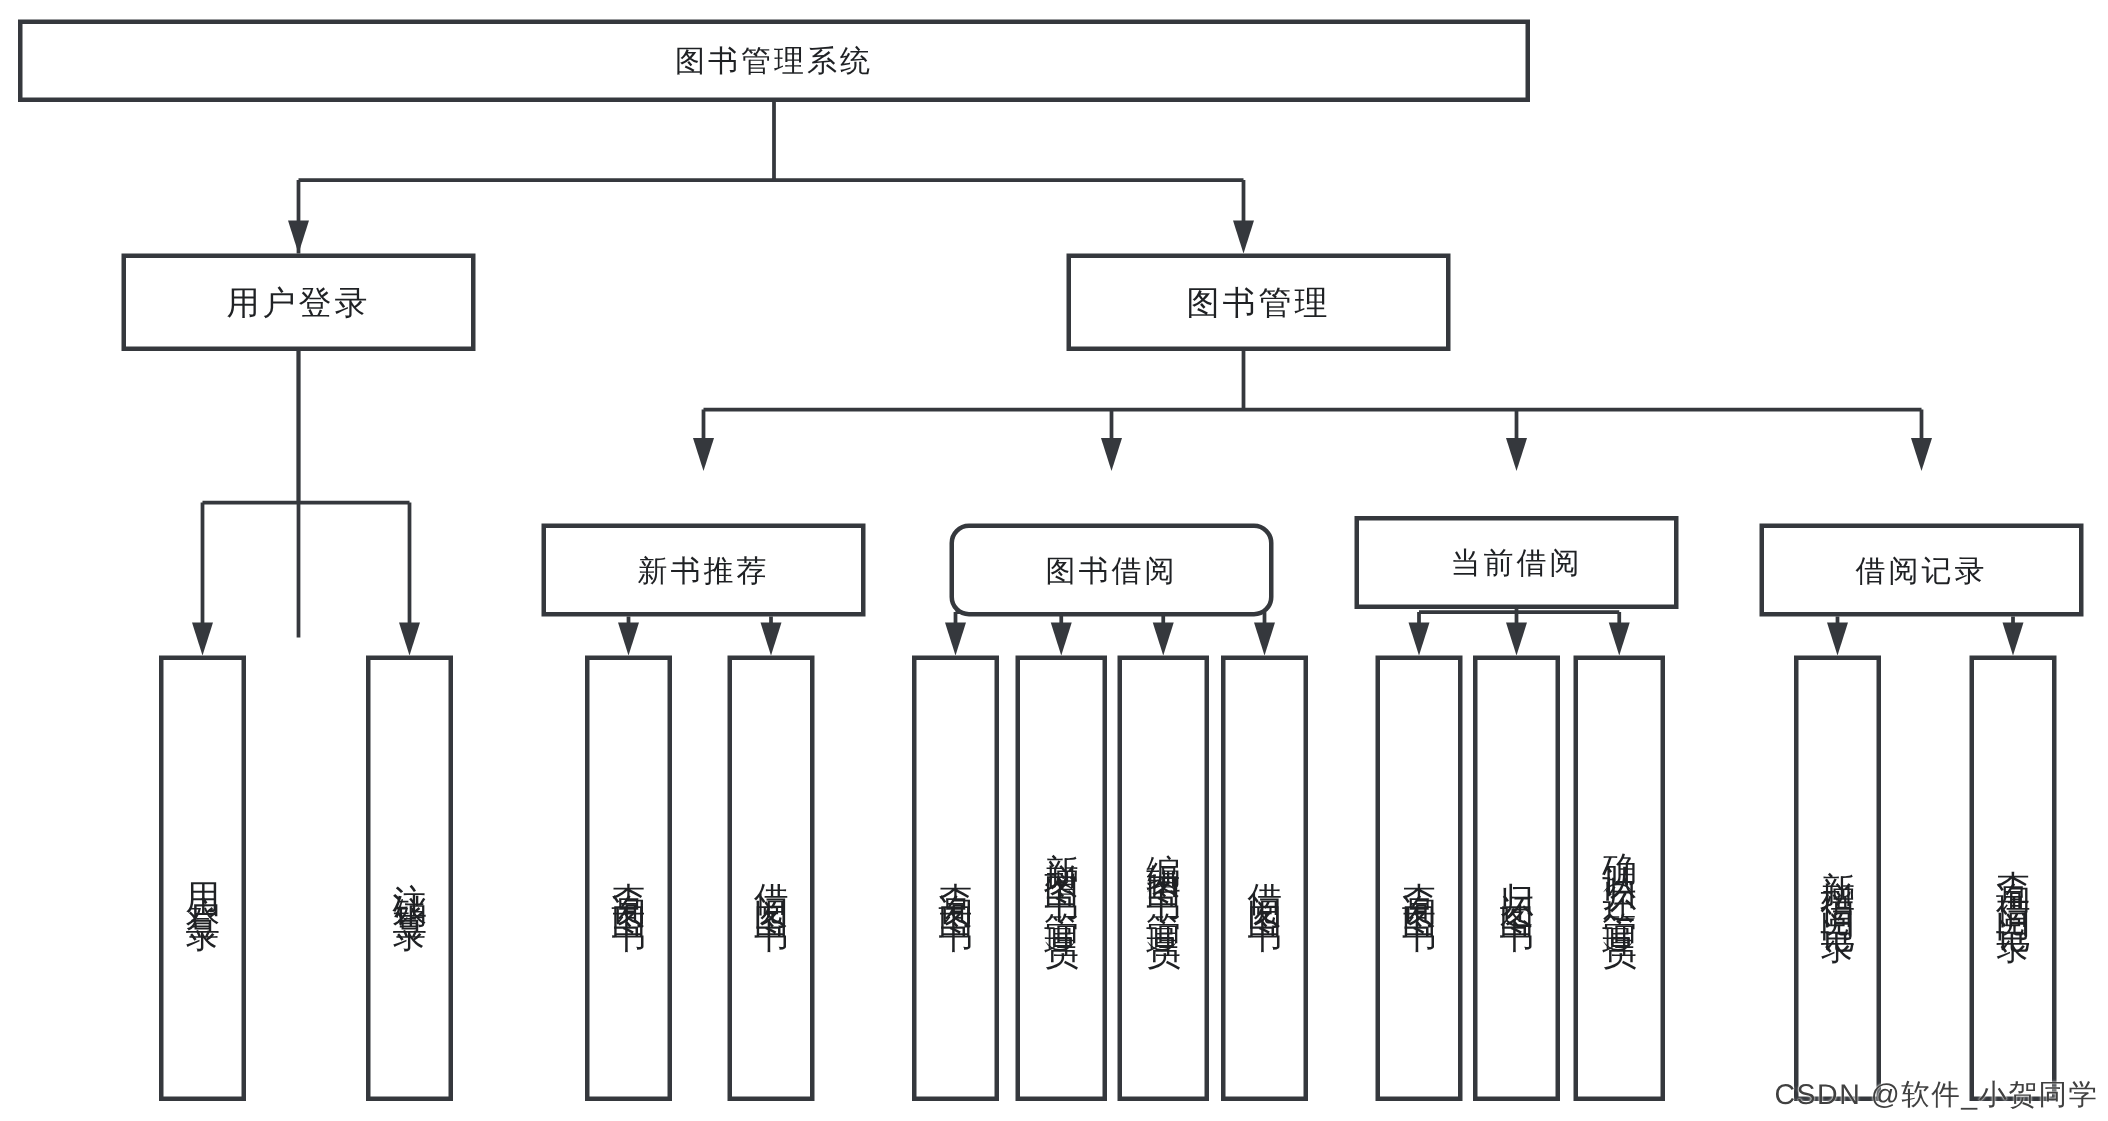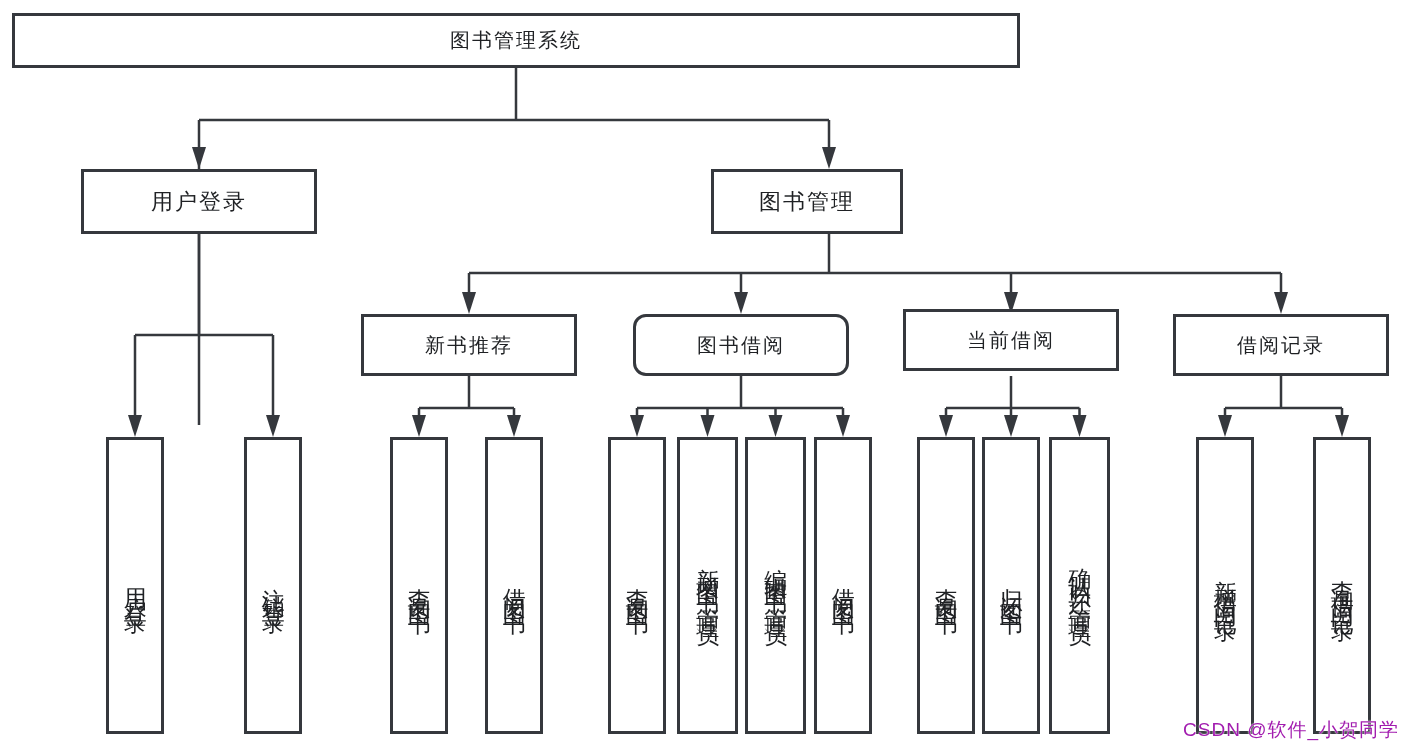--- a/index.html
+++ b/index.html
@@ -24,35 +24,35 @@
     background: #ffffff;
     color: #1f2124;
     display: flex;
     align-items: center;
     justify-content: center;
     text-align: center;
     white-space: nowrap;
   }
   .lvl-top  { font-size: 20px; letter-spacing: 2px; }
   .lvl-1    { font-size: 22px; letter-spacing: 2px; }
-  .lvl-2    { font-size: 20px; letter-spacing: 2px; }
+  .lvl-2    { font-size: 20px; letter-spacing: 2px; margin-top: 35px; }
   .leaf {
     writing-mode: vertical-rl;
     text-orientation: mixed;
     font-size: 23px;
     letter-spacing: 8px;
     white-space: normal;
     line-height: 1.1;
   }
   .watermark {
     position: absolute;
     top: 717px;
     right: 6px;
     font-size: 19px;
-    color: #a21caf;
+    color: #404040;
     letter-spacing: 1px;
     text-shadow: 0 0 2px #ffffff, 0 0 1px #ffffff;
     z-index: 5;
   }
 </style>
 </head>
 <body>
 
 <div class="stage">
 
@@ -85,21 +85,21 @@
       <polygon points="1004,415 1018,415 1011,437"></polygon>
       <polygon points="1072.5,415 1086.5,415 1079.5,437"></polygon>
       <polygon points="1218,415 1232,415 1225,437"></polygon>
       <polygon points="1335,415 1349,415 1342,437"></polygon>
     </g>
   </svg>
 
   <div class="node lvl-top" style="left:12px; top:13px; width:1008px; height:55px;">图书管理系统</div>
 
   <div class="node lvl-1" style="left:81px; top:169px; width:236px; height:65px;">用户登录</div>
-  <div class="node lvl-1" style="left:711px; top:169px; width:192px; height:65px;">图书管理</div>
+  <div class="node lvl-1" style="left:711px; top:169px; width:256px; height:65px;">图书管理</div>
 
   <div class="node lvl-2" style="left:361px; top:314px; width:216px; height:62px;">新书推荐</div>
   <div class="node lvl-2" style="left:633px; top:314px; width:216px; height:62px;border-radius:13px;">图书借阅</div>
   <div class="node lvl-2" style="left:903px; top:309px; width:216px; height:62px;">当前借阅</div>
   <div class="node lvl-2" style="left:1173px; top:314px; width:216px; height:62px;">借阅记录</div>
 
   <div class="node leaf" style="left:106px; top:437px; width:58px; height:297px;">用户登录</div>
   <div class="node leaf" style="left:244px; top:437px; width:58px; height:297px;">注销登录</div>
 
   <div class="node leaf" style="left:390px; top:437px; width:58px; height:297px;">查询图书</div>

